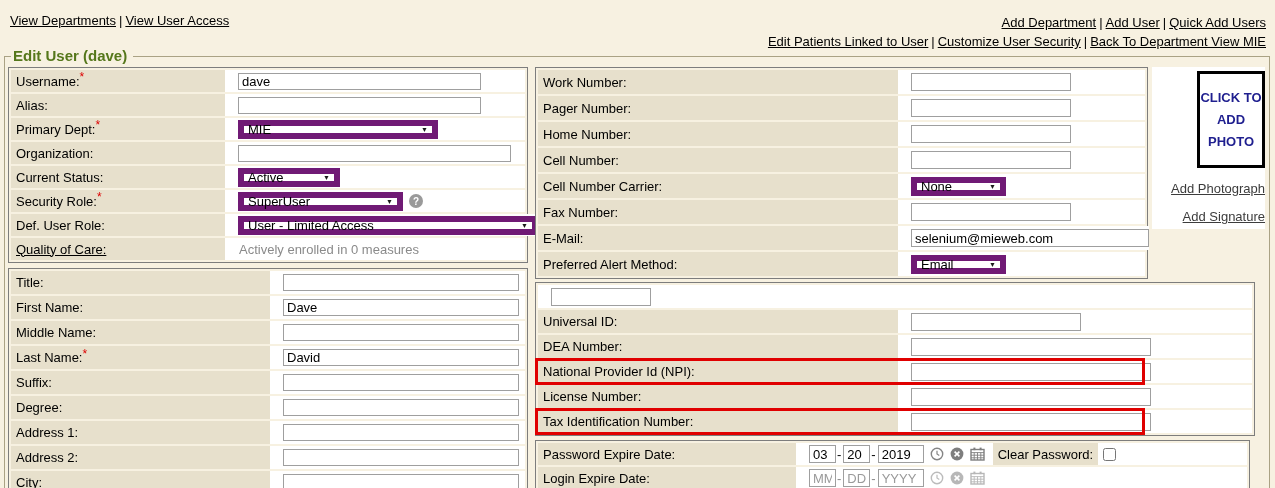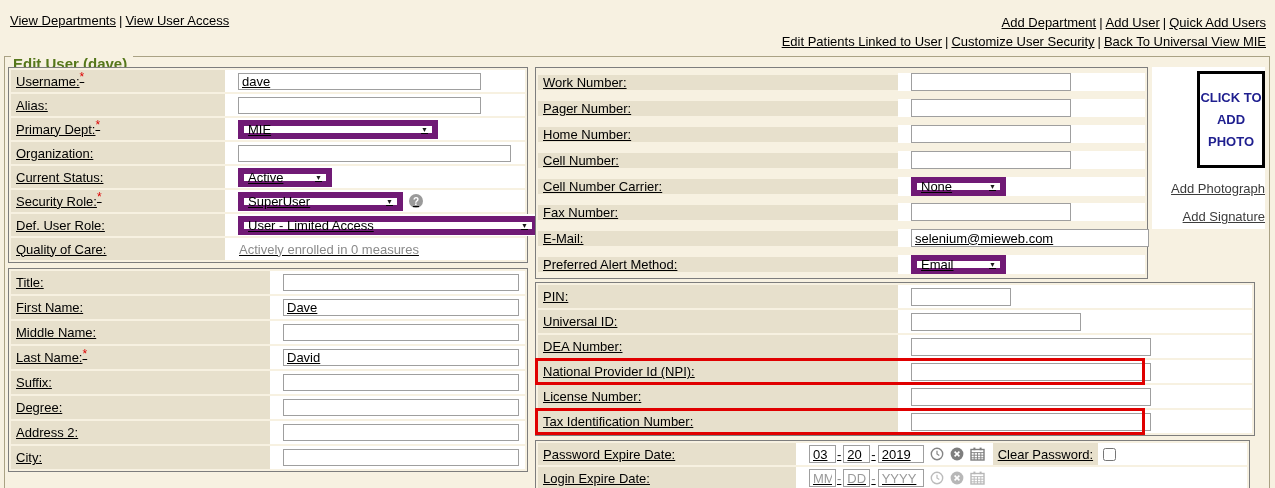--- a/index.html
+++ b/index.html
@@ -11,34 +11,34 @@
   }
   a.lnk { color:#000; text-decoration:underline; cursor:pointer; }
   .topnav { position:absolute; top:13px; left:10px; right:9px; display:flex; justify-content:space-between; }
   .nav-right { text-align:right; line-height:19px; }
   .nav-left { line-height:15px; }
   .sep { color:#000; margin:0 3px; }
 
   .panel { position:absolute; left:4px; top:56px; width:1266px; height:440px;
            border:1px solid #aaa284; }
   .panel-legend { position:absolute; top:-10px; left:6px; background:#f7f1e1;
-           padding:0 6px 0 2px; font-weight:bold; font-size:15px; color:#55771b;margin-top:8px; }
+           padding:0 6px 0 2px; font-weight:bold; font-size:15px; color:#55771b; }
 
   .col-left  { position:absolute; left:3px;  top:10px; width:522px; }
   .col-right { position:absolute; left:530px; top:10px; width:736px; }
 
-  .tbl { border:1px solid #7d7d7d; padding:2px; background:#f7f1e1;text-decoration:underline; }
+  .tbl { border:1px solid #7d7d7d; padding:2px; background:#f7f1e1; }
   .row { display:flex; margin-top:2px; position:relative; }
   .tbl .row:first-child { margin-top:0; }
   .lbl { background:#e7e0cc; padding-left:5px; display:flex; align-items:center; flex:none; }
   .val { background:#fff; flex:1; display:flex; align-items:center; padding-left:12px; }
 
   .t-acct .row { height:22px; }   .t-acct .lbl { width:214px; }
   .t-pers .row { height:23px; }   .t-pers .lbl { width:259px; }
-  .t-cont .row { height:24px;align-items:center; }   .t-cont .lbl { width:360px; }
+  .t-cont .row { height:24px; }   .t-cont .lbl { width:360px; }
   .t-ids  .row { height:23px; }   .t-ids  .lbl { width:360px; }
   .t-date .row { height:22px; }   .t-date .lbl { width:258px; }
   .t-pers { margin-top:5px; }
   .t-ids  { margin-top:3px; width:720px; }
   .t-date { margin-top:4px; width:715px; }
   .t-cont { width:613px; }
   .t-acct, .t-pers { width:520px; }
 
   .txt { border:1px solid #9f9f9f; height:18px; font-family:"Liberation Sans",sans-serif;
          font-size:13px; padding:0 3px; margin-left:1px; background:#fff; }
@@ -80,21 +80,21 @@
 
 <div class="topnav">
   <div class="nav-left">
     <a class="lnk">View Departments</a><span class="sep">|</span><a class="lnk">View User Access</a>
   </div>
   <div class="nav-right">
     <div>
       <a class="lnk">Add Department</a><span class="sep">|</span><a class="lnk">Add User</a><span class="sep">|</span><a class="lnk">Quick Add Users</a>
     </div>
     <div>
-      <a class="lnk">Edit Patients Linked to User</a><span class="sep">|</span><a class="lnk">Customize User Security</a><span class="sep">|</span><a class="lnk">Back To Universal View MIE</a>
+      <a class="lnk">Edit Patients Linked to User</a><span class="sep">|</span><a class="lnk">Customize User Security</a><span class="sep">|</span><a class="lnk">Back To Department View MIE</a>
     </div>
   </div>
 </div>
 
 <div class="panel">
   <div class="panel-legend">Edit User (dave)</div>
 
   <div class="col-left">
 
     <div class="tbl t-acct">
@@ -133,21 +133,21 @@
           </div>
         <div class="val">
             <input class="txt" style="width: 273px;" value="">
           </div>
       </div>
       <div class="row">
         <div class="lbl">
             <span>Current Status:</span>
           </div>
         <div class="val">
-            <div class="sel" style="width:94px">
+            <div class="sel" style="width:102px">
               <span>Active</span>
               <span class="arrow">▼</span>
             </div>
           </div>
       </div>
       <div class="row">
         <div class="lbl">
             <span>Security Role:</span>
             <span class="req">*</span>
           </div>
@@ -218,20 +218,28 @@
         <div class="lbl">
             <span>Suffix:</span>
           </div>
         <div class="val">
             <input class="txt" style="width: 236px;" value="">
           </div>
       </div>
       <div class="row">
         <div class="lbl">
             <span>Degree:</span>
+          </div>
+        <div class="val">
+            <input class="txt" style="width: 236px;" value="">
+          </div>
+      </div>
+      <div class="row">
+        <div class="lbl">
+            <span>Address 1:</span>
           </div>
         <div class="val">
             <input class="txt" style="width: 236px;" value="">
           </div>
       </div>
       <div class="row">
         <div class="lbl">
             <span>Address 2:</span>
           </div>
         <div class="val">
@@ -329,23 +337,20 @@
         <div class="photo-box">
             <span style="width:62px">CLICK TO ADD PHOTO</span>
           </div>
         <a class="photo-link">Add Photograph</a>
         <a class="photo-link">Add Signature</a>
       </div>
     </div>
 
     <div class="tbl t-ids">
       <div class="row">
-        <div class="lbl">
-            <span>PIN:</span>
-          </div>
         <div class="val">
             <input class="txt" style="width: 100px;" value="">
           </div>
       </div>
       <div class="row">
         <div class="lbl">
             <span>Universal ID:</span>
           </div>
         <div class="val">
             <input class="txt" style="width: 170px;" value="">

